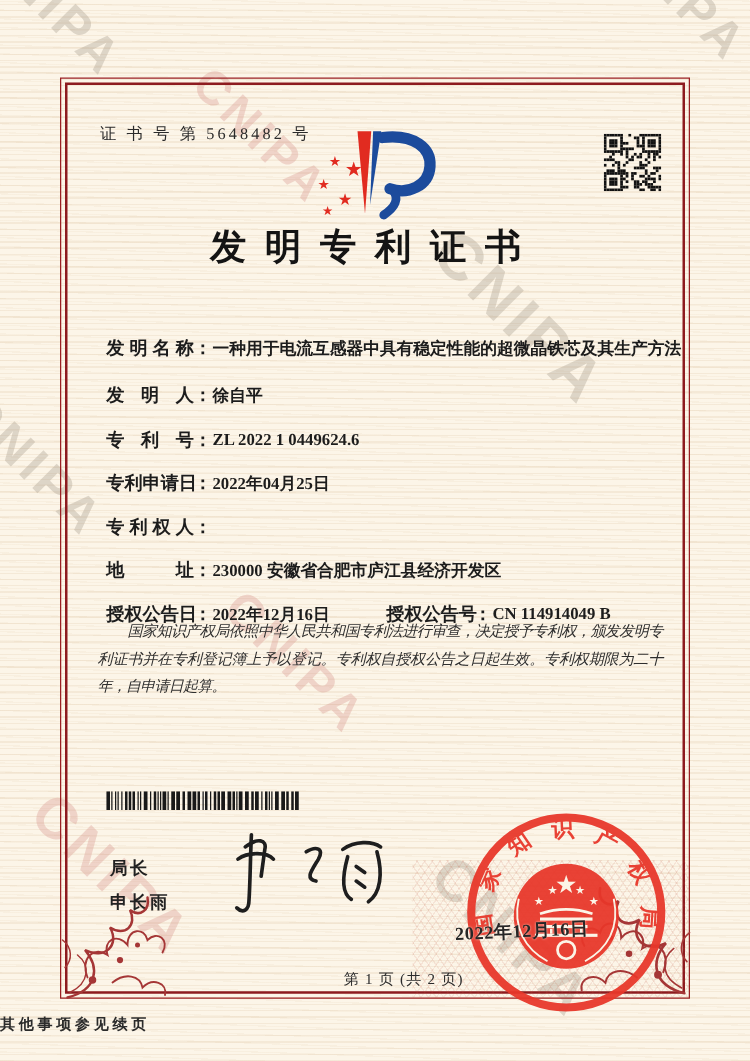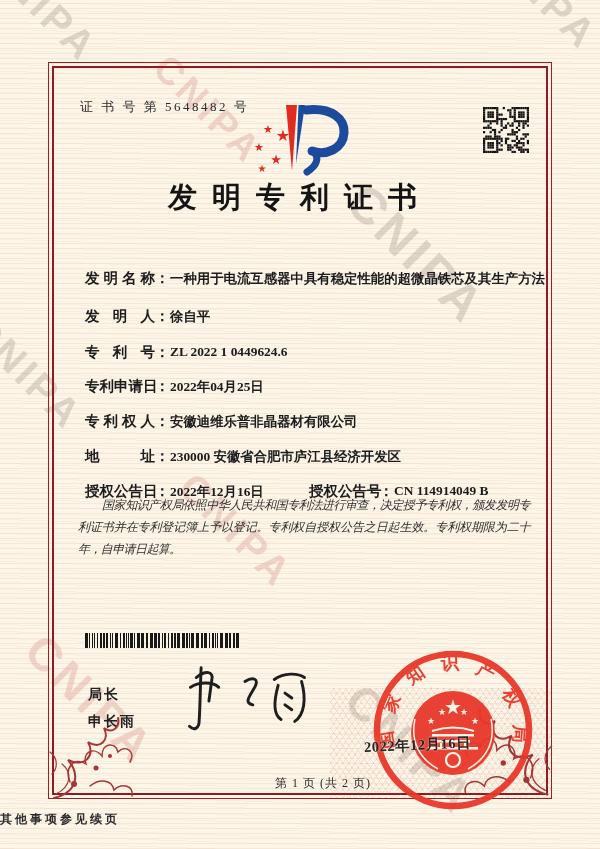--- a/index.html
+++ b/index.html
@@ -351,21 +351,20 @@
       <span class="fvalue">ZL 2022 1 0449624.6</span>
   </div>
   <div class="frow" style="top:361px">
     <span class="flabel">专利申请日</span>
       <span class="fcolon">：</span>
       <span class="fvalue">2022年04月25日</span>
   </div>
   <div class="frow" style="top:396px">
     <span class="flabel">专利权人</span>
       <span class="fcolon">：</span>
-      <span class="fvalue">安徽迪维乐普非晶器材有限公司</span>
   </div>
   <div class="frow" style="top:431px">
     <span class="flabel">地址</span>
       <span class="fcolon">：</span>
       <span class="fvalue">230000 安徽省合肥市庐江县经济开发区</span>
   </div>
   <div class="frow" style="top:466px">
     <span class="grant-group1">
       <span class="flabel">授权公告日</span>
         <span class="fcolon">：</span>

